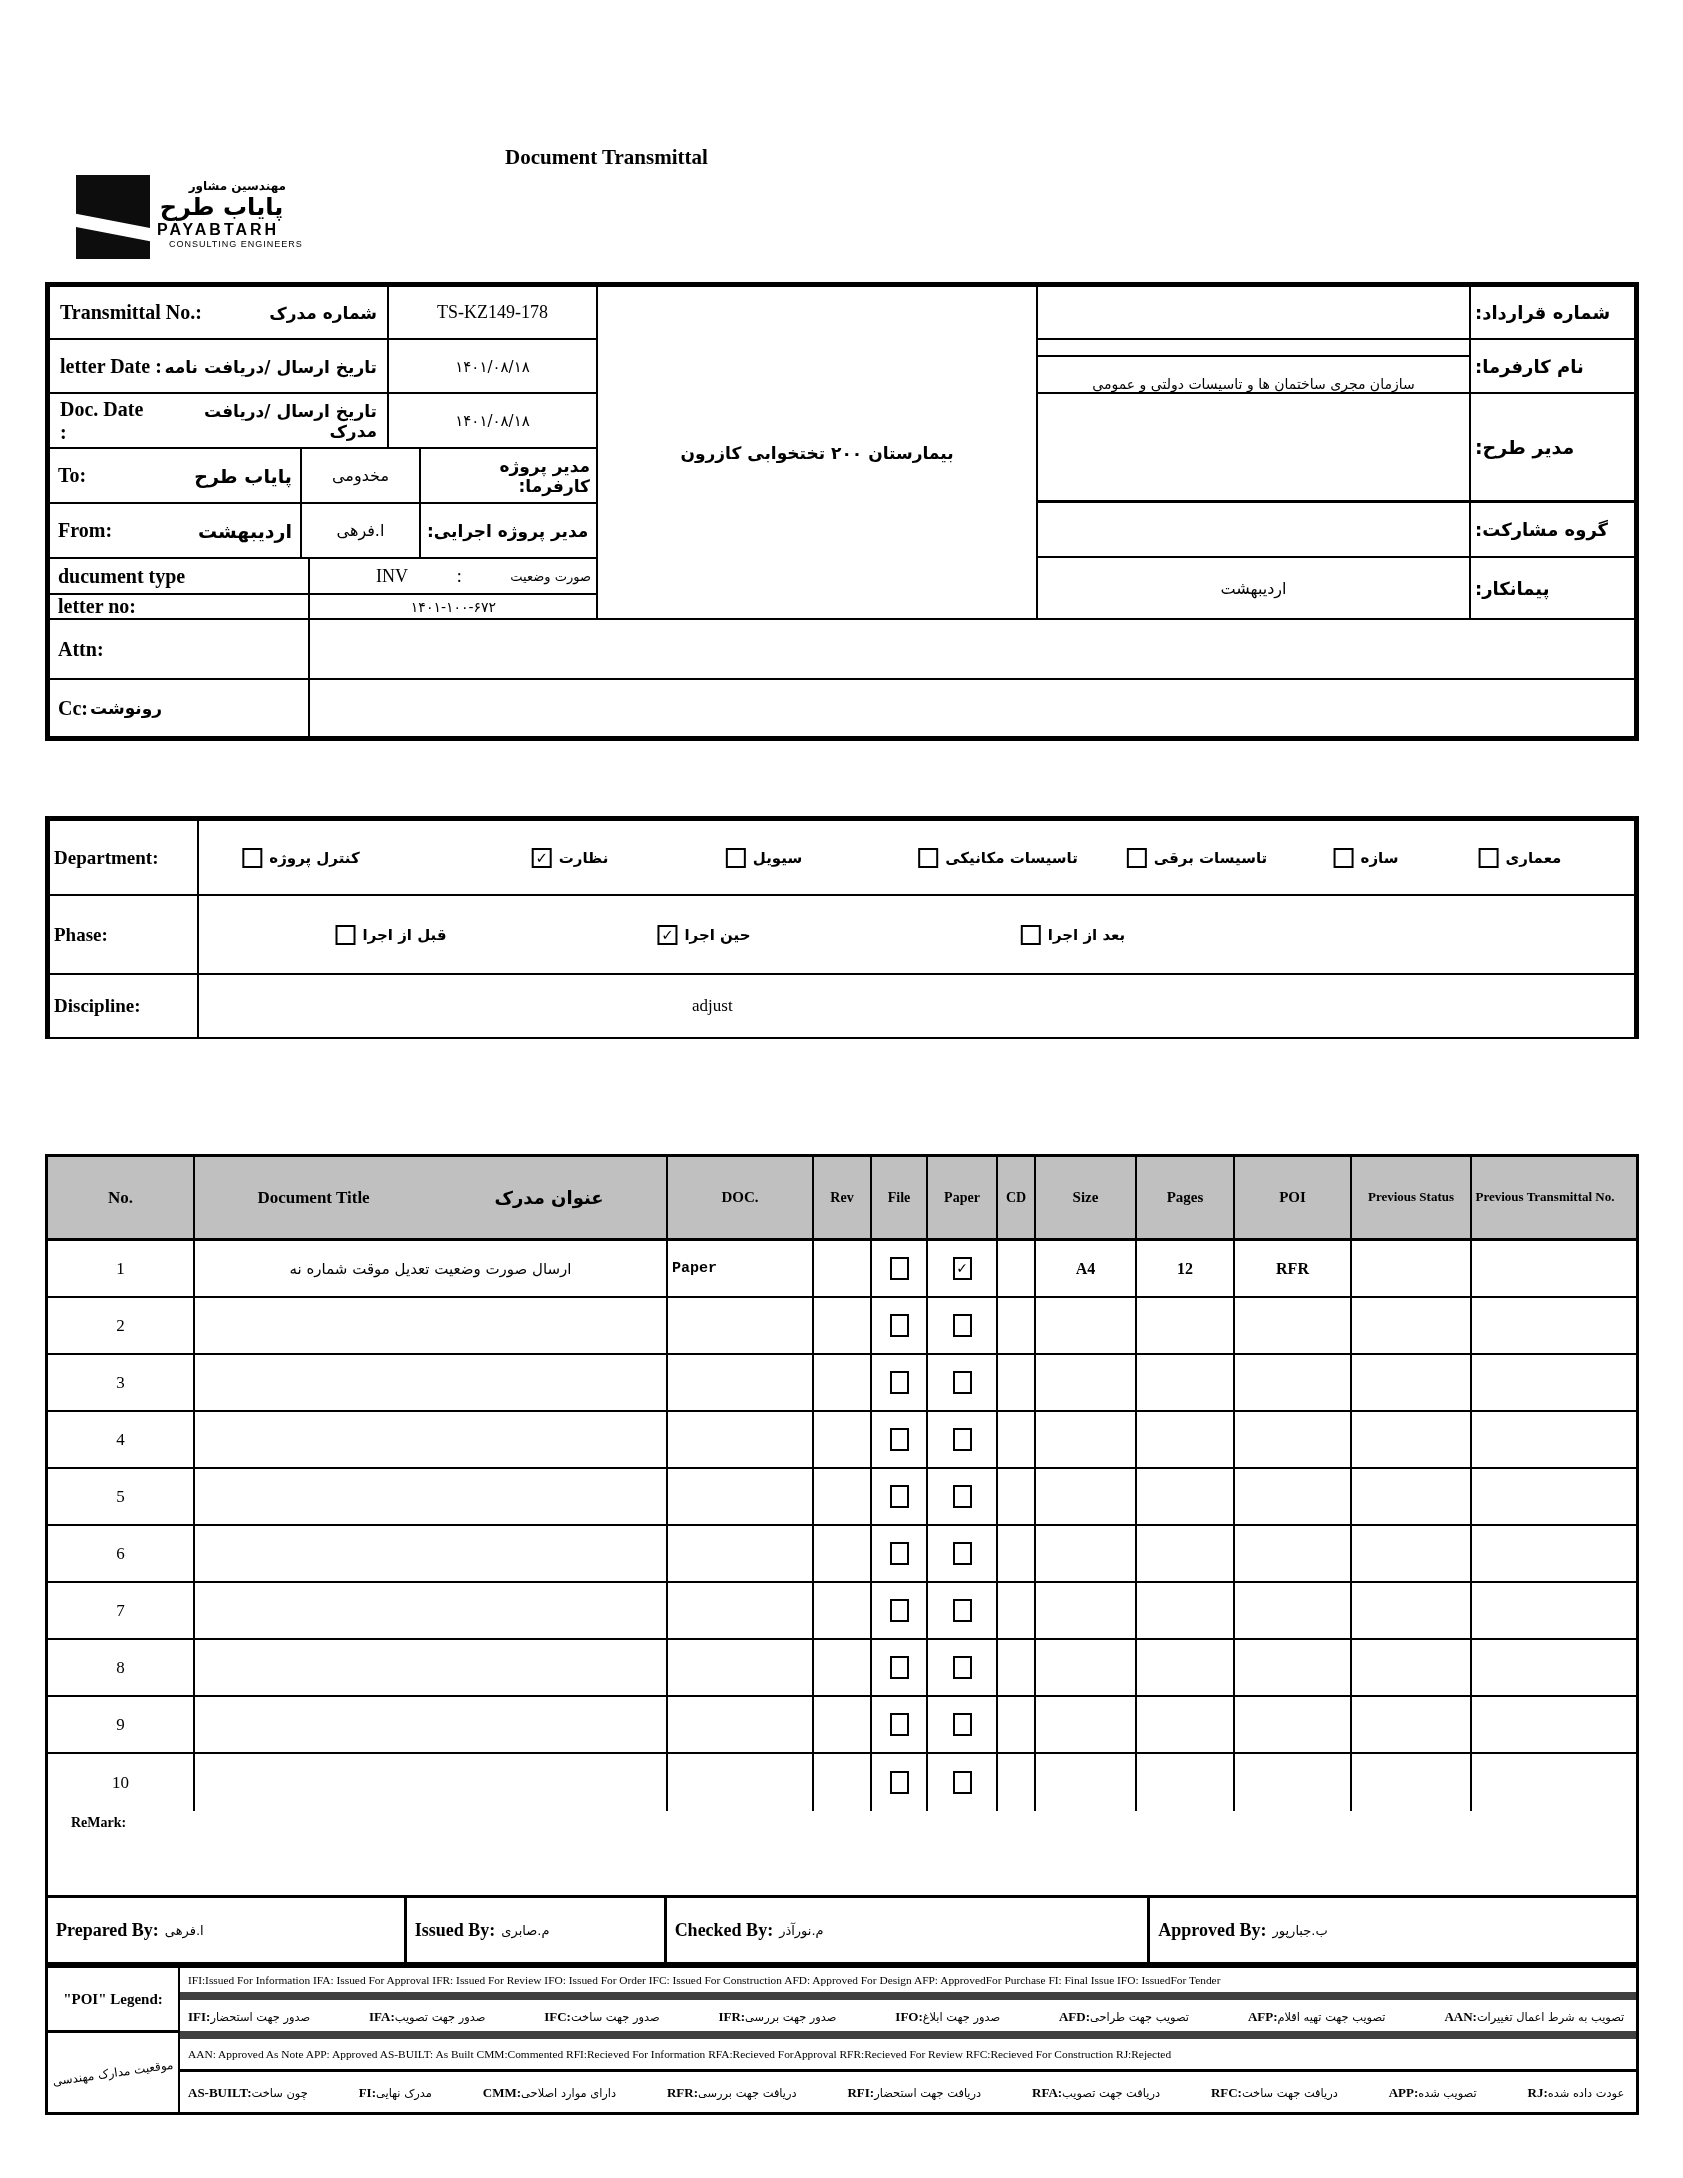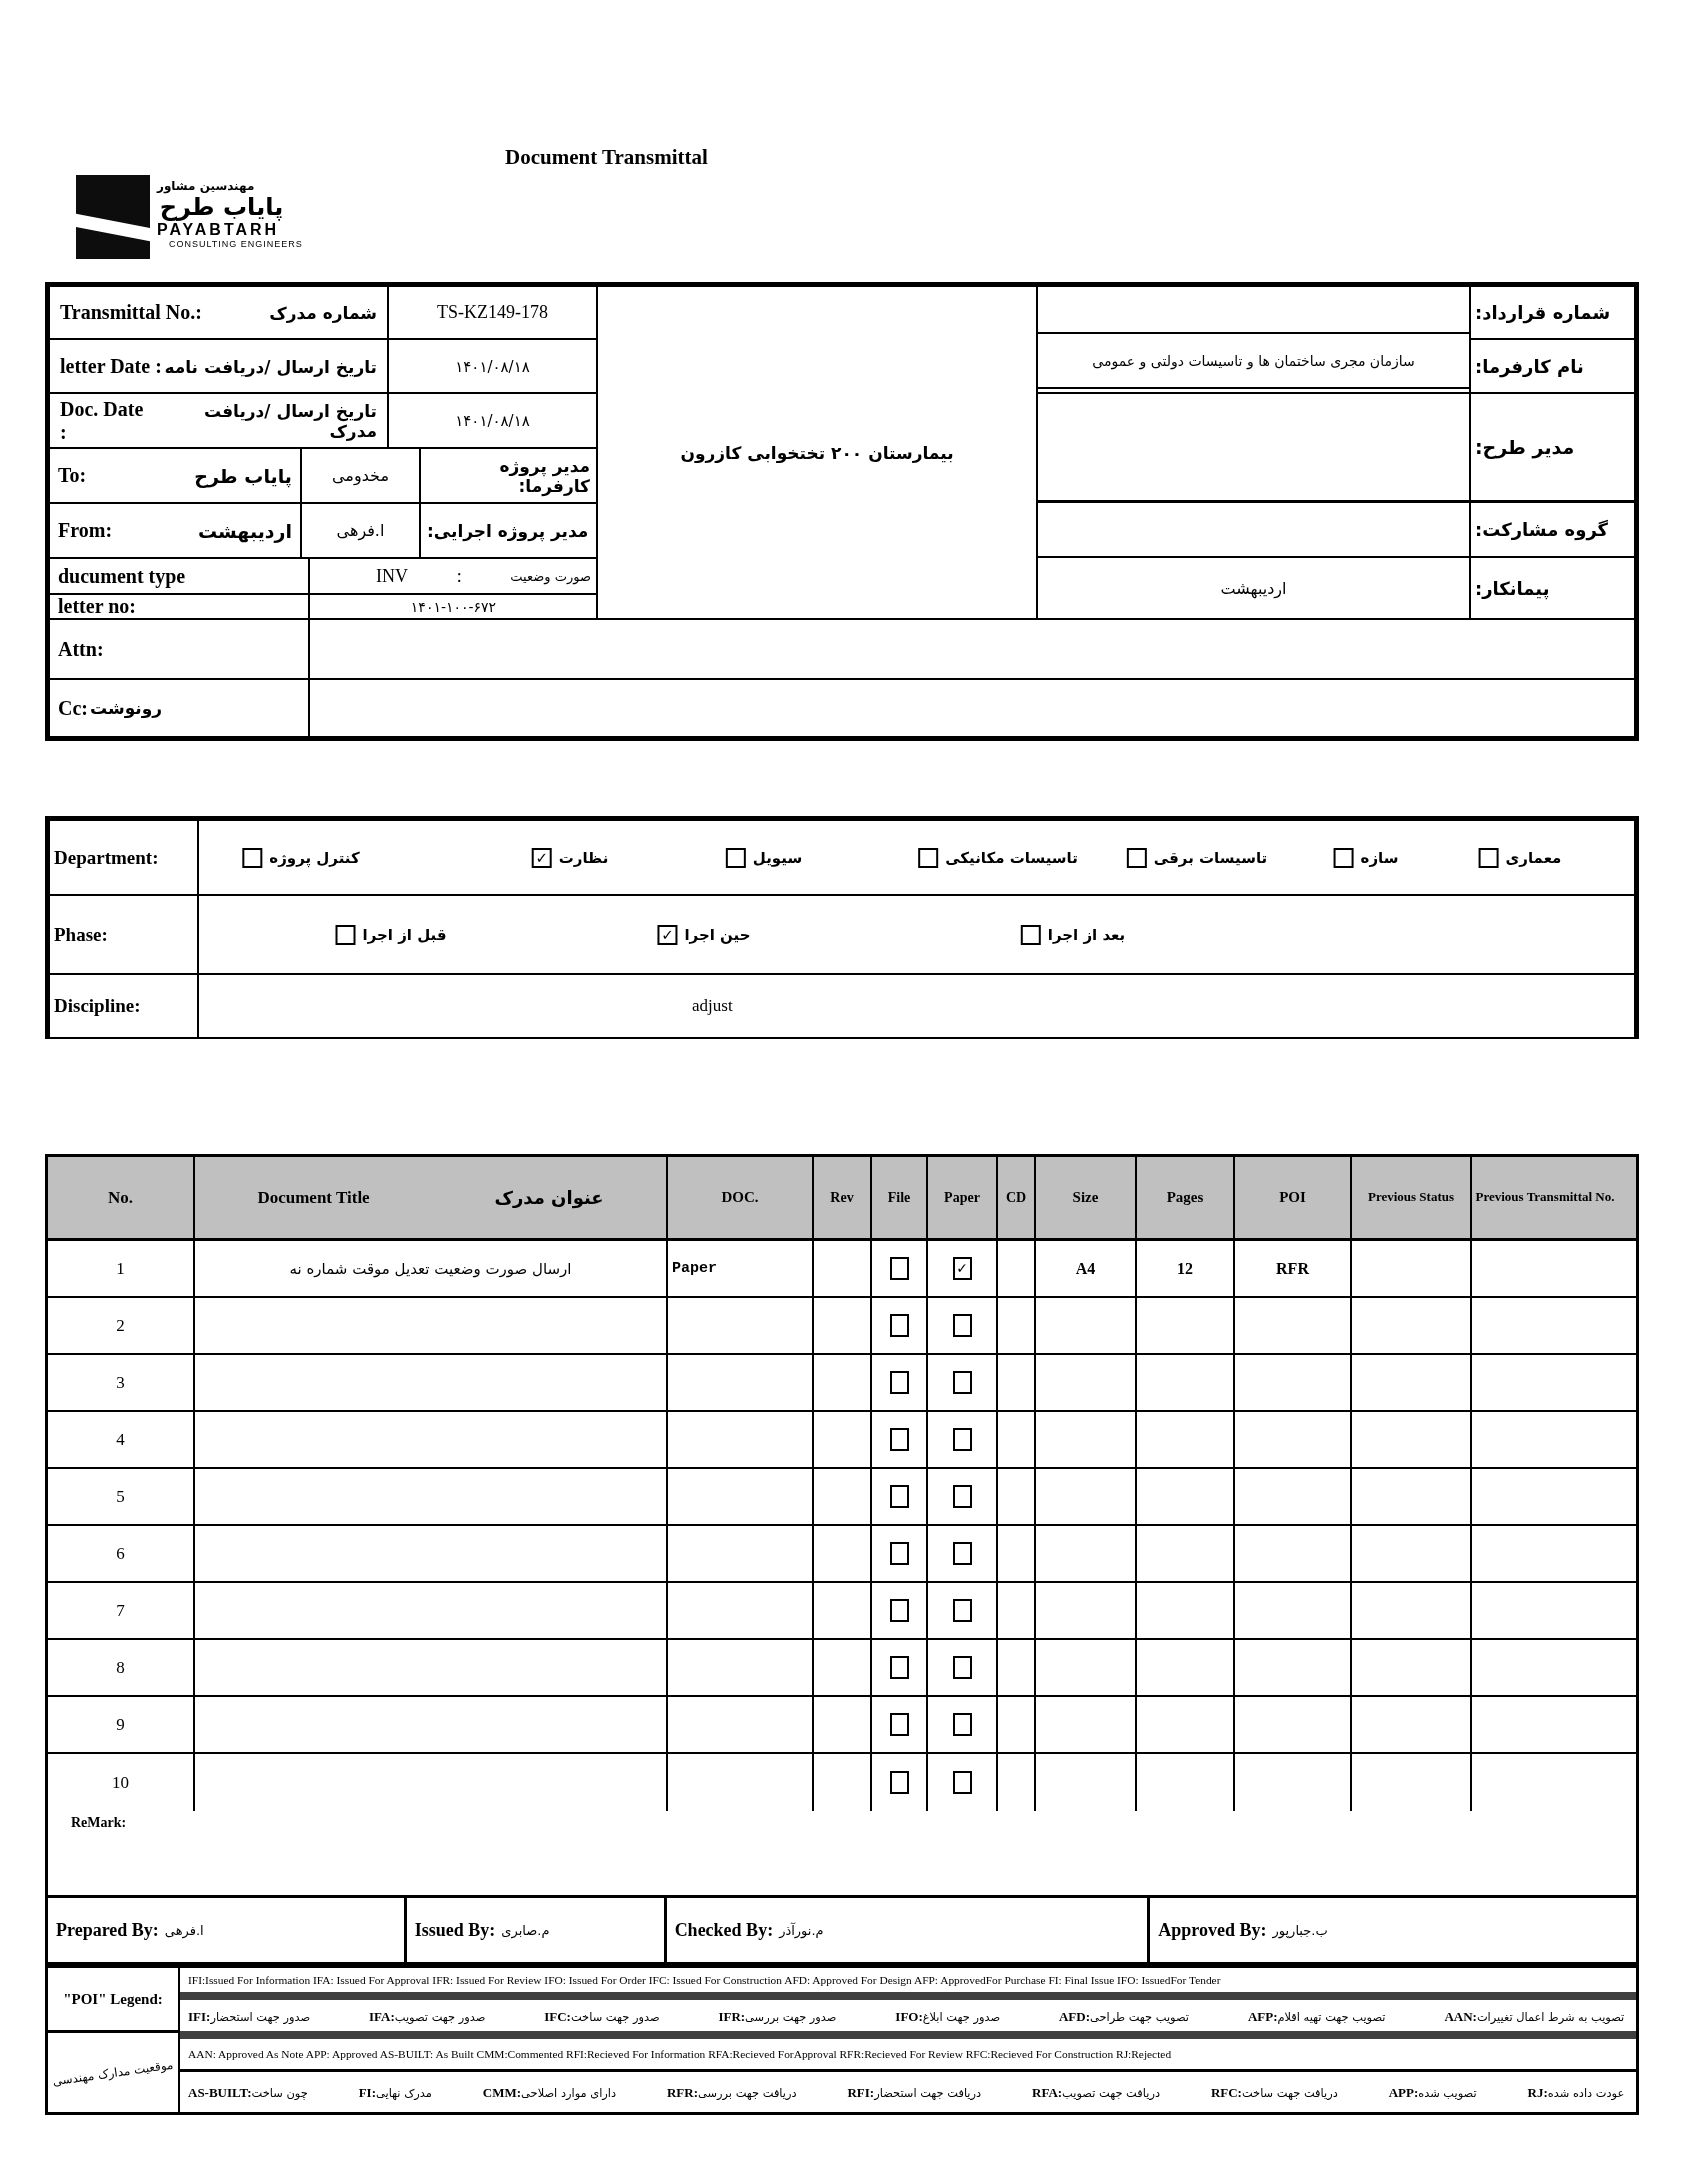--- a/index.html
+++ b/index.html
@@ -51,21 +51,21 @@
 </style>
 </head>
 <body>
 
 <div class="page">
 
   <div class="logo-box">
     <div class="logo-swoosh"></div>
   </div>
   <div class="abs" style="left:157px;top:179px;width:169px;">
-    <div class="fa" style="font-size:12px;font-weight:bold;text-align:left;direction:rtl;width:129px;">مهندسین مشاور</div>
+    <div class="fa" style="font-size:12px;font-weight:bold;text-align:right;direction:rtl;width:129px;">مهندسین مشاور</div>
     <div class="fa" style="font-size:24px;font-weight:bold;width:129px;text-align:center;">پایاب طرح</div>
     <div style="font-family:'Liberation Sans',sans-serif;font-weight:bold;font-size:16px;letter-spacing:3px;">PAYABTARH</div>
     <div style="font-family:'Liberation Sans',sans-serif;font-size:9px;letter-spacing:1px;padding-left:12px;">CONSULTING ENGINEERS</div>
   </div>
   <div class="abs" style="left:505px;top:145px;font-size:21px;font-weight:bold;">Document Transmittal</div>
 
   <div class="wrap" style="left:45px;top:282px;width:1594px;height:459px;">
 
     <div class="cell" style="left:0;top:0;width:341px;height:55px;justify-content:space-between;padding:0 10px;">
       <span class="en-label">Transmittal No.:</span>
@@ -131,21 +131,21 @@
 
     <div class="cell" style="left:548px;top:0;width:442px;height:335px;justify-content:center;">
       <span class="fa" style="font-size:17px;font-weight:bold;">بیمارستان ۲۰۰ تختخوابی کازرون</span>
     </div>
 
     <div class="cell" style="left:988px;top:0;width:435px;height:55px;"></div>
     <div class="cell" style="left:1421px;top:0;width:167px;height:55px;justify-content:flex-start;padding:0 4px;">
       <span class="fa-label" style="font-size:18px;">شماره قرارداد:</span>
     </div>
 
-    <div class="cell" style="left:988px;top:47px;width:435px;height:57px;justify-content:center;">
+    <div class="cell" style="left:988px;top:70px;width:435px;height:57px;justify-content:center;">
       <span class="fa" style="font-size:14px;">سازمان مجری ساختمان ها و تاسیسات دولتی و عمومی</span>
     </div>
     <div class="cell" style="left:1421px;top:53px;width:167px;height:57px;justify-content:flex-start;padding:0 4px;">
       <span class="fa-label" style="font-size:18px;">نام کارفرما:</span>
     </div>
 
     <div class="cell" style="left:988px;top:107px;width:435px;height:110px;"></div>
     <div class="cell" style="left:1421px;top:107px;width:167px;height:110px;justify-content:flex-start;padding:0 4px;">
       <span class="fa-label" style="font-size:19px;">مدیر طرح:</span>
     </div>

